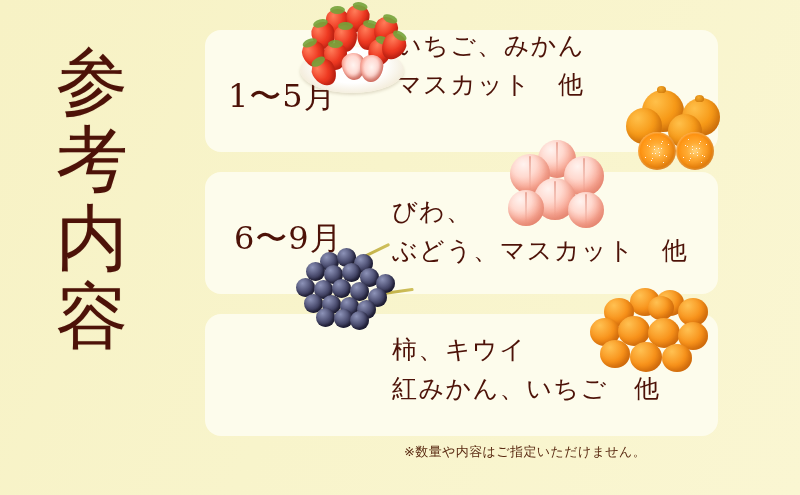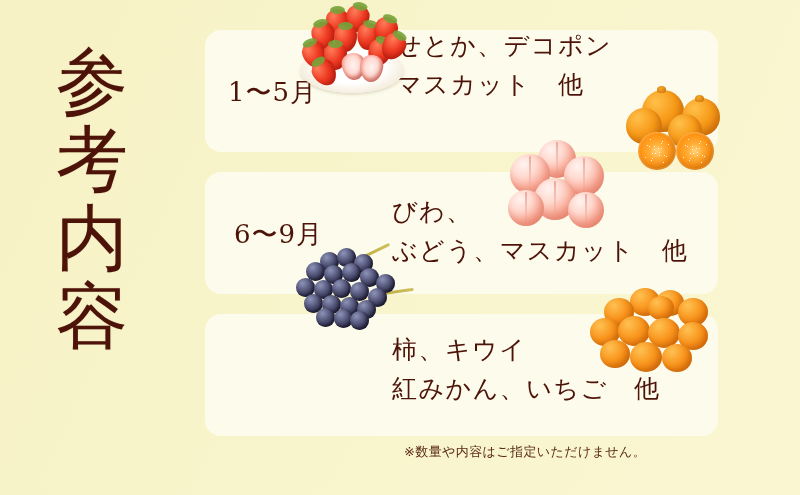--- a/index.html
+++ b/index.html
@@ -32,21 +32,21 @@
     background:#fdfcec;
     border-radius:16px;
   }
   #card1{top:30px;height:122px;}
   #card2{top:172px;height:122px;}
   #card3{top:314px;height:122px;}
 
   .month{
     position:absolute;color:#4d1208;
     font-family:"DejaVu Serif","Liberation Serif",serif;
-    font-size:26px;letter-spacing:1px;white-space:nowrap;
+    font-size:32px;letter-spacing:1px;white-space:nowrap;
   }
   #m1{left:228px;top:75px;}
   #m2{left:234px;top:217px;}
   #m3{left:222px;top:357px;}
 
   .fruit-text{
     position:absolute;color:#4d1208;
     font-family:"DejaVu Sans","Liberation Sans",sans-serif;
     font-size:25px;line-height:39px;white-space:nowrap;
     letter-spacing:1.5px;
@@ -156,21 +156,21 @@
   </div>
 
   <div class="card" id="card1"></div>
   <div class="card" id="card2"></div>
   <div class="card" id="card3"></div>
 
   <div class="month" id="m1">1〜5月</div>
   <div class="month" id="m2">6〜9月</div>
 
   <div class="fruit-text" id="t1">
-    <div>せとか、デコポン</div>
+    <div>いちご、みかん</div>
     <div>マスカット　他</div>
   </div>
 
   <div class="fruit-text" id="t2">
     <div>びわ、</div>
     <div>ぶどう、マスカット　他</div>
   </div>
 
   <div class="fruit-text" id="t3">
     <div>柿、キウイ</div>

